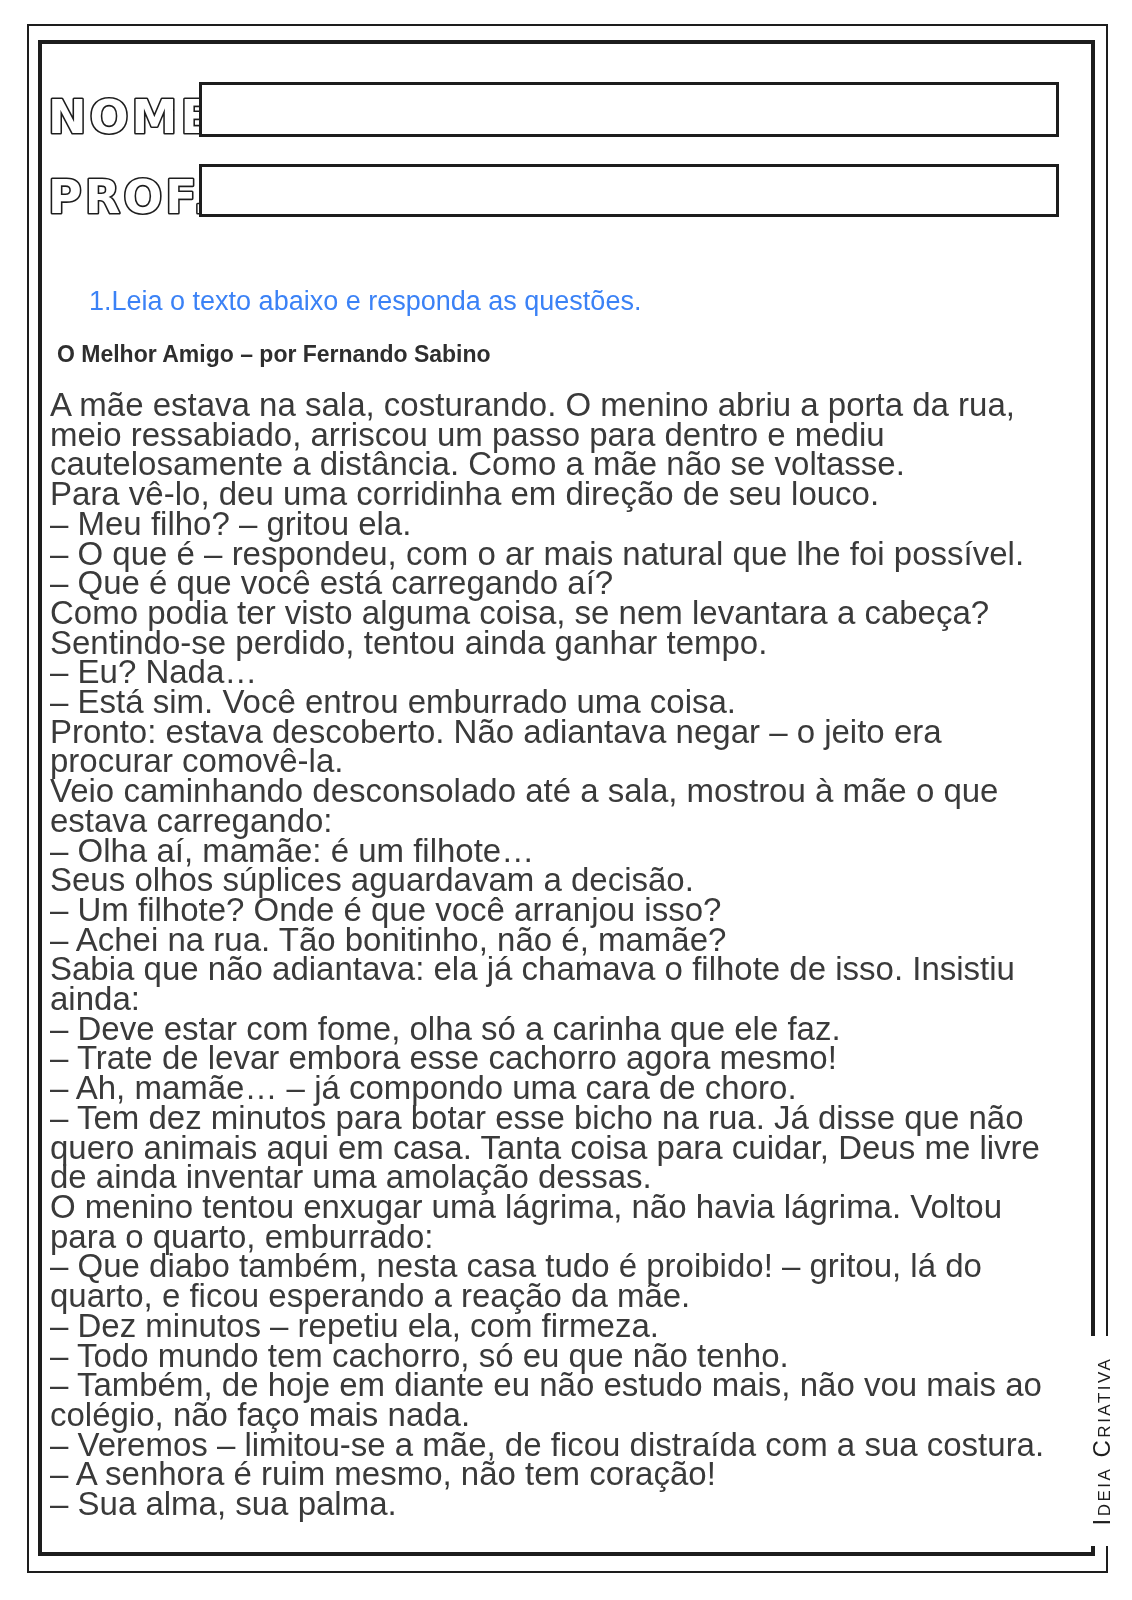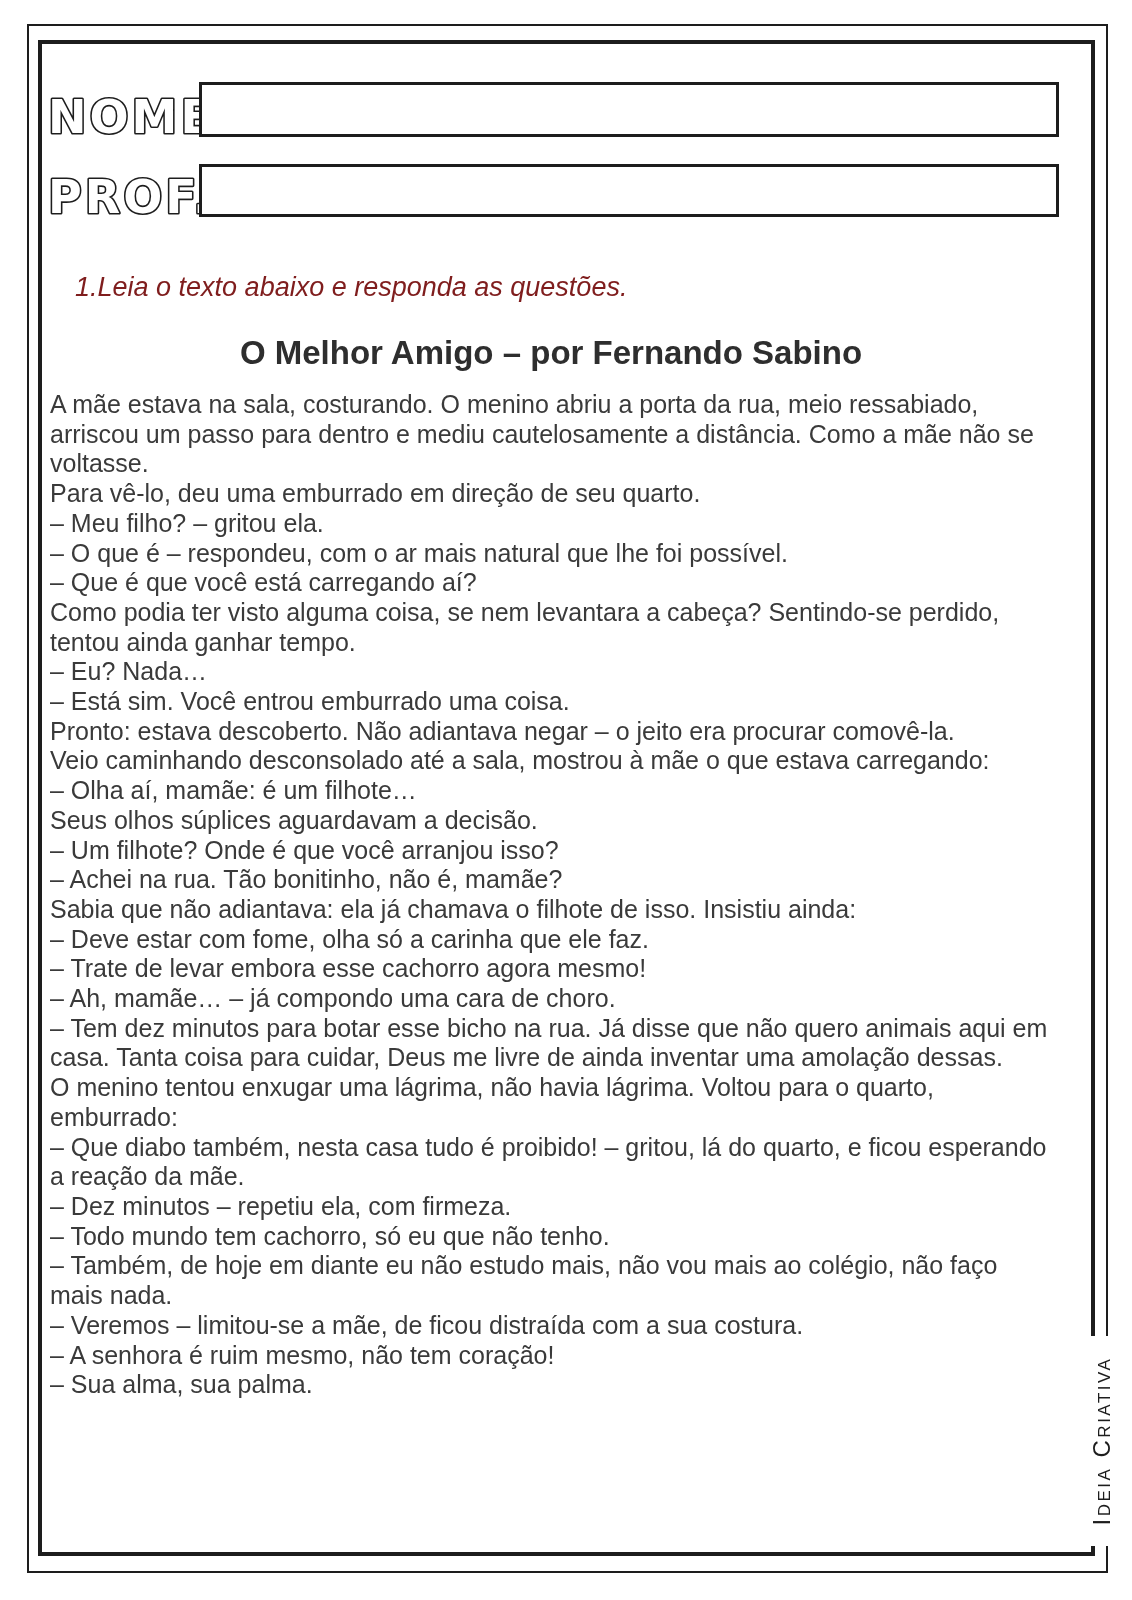--- a/index.html
+++ b/index.html
@@ -32,30 +32,30 @@
   .field {
     position: absolute; box-sizing: border-box;
     border: 3px solid #1d1d1d; background: #ffffff;
     font: 25px "Liberation Sans", sans-serif; color: #3a3a3a;
     padding: 0 10px; border-radius: 0; outline: none;
   }
   #name-input    { left: 199px; top: 82px;  width: 860px; height: 55px; }
   #teacher-input { left: 199px; top: 164px; width: 860px; height: 53px; }
 
   .instruction {
-    position: absolute; left: 75px; top: 272px; margin: 0;
-    font-size: 27px; color: #7f1d1d; font-style: italic;
+    position: absolute; left: 75px; top: 272px; margin: 14px;
+    font-size: 27px; color: #3b82f6;
   }
   .story-title {
-    position: absolute; left: 50px; top: 334px; width: 1002px; margin: 0;
-    text-align: center; font-size: 33px; font-weight: bold; color: #2e2e2e;
+    position: absolute; left: 50px; top: 334px; width: 1002px; margin: 7px;
+    font-size: 23px; font-weight: bold; color: #2e2e2e;
   }
   .story {
     position: absolute; left: 50px; top: 390px; width: 1002px;
-    font-size: 25px; line-height: 29.7px; color: #3a3a3a;
+    font-size: 33px; line-height: 29.7px; color: #3a3a3a;
     text-align: left;
   }
   .story p { margin: 0; padding: 0; }
 
   .brand-mask { position: absolute; left: 1080px; top: 1336px; width: 40px; height: 210px; background: #ffffff; }
   .brand {
     position: absolute; left: 1088px; top: 1546px; width: 210px; height: 28px;
     transform: rotate(-90deg); transform-origin: top left;
     display: flex; align-items: center; justify-content: center;
     font-variant: small-caps; font-size: 24px; letter-spacing: 2.5px;
@@ -76,21 +76,21 @@
 <svg id="prof-label" class="bubble-label" viewBox="0 0 180 62">
   <text x="3" y="47">PROF.</text>
 </svg>
 <input id="teacher-input" class="field" type="text" value="" style="">
 
 <p class="instruction">1.Leia o texto abaixo e responda as questões.</p>
 
 <h1 class="story-title">O Melhor Amigo – por Fernando Sabino</h1>
 <div class="story">
     <p>A mãe estava na sala, costurando. O menino abriu a porta da rua, meio ressabiado, arriscou um passo para dentro e mediu cautelosamente a distância. Como a mãe não se voltasse.</p>
-    <p>Para vê-lo, deu uma emburrado em direção de seu quarto.</p>
+    <p>Para vê-lo, deu uma corridinha em direção de seu louco.</p>
     <p>– Meu filho? – gritou ela.</p>
     <p>– O que é – respondeu, com o ar mais natural que lhe foi possível.</p>
     <p>– Que é que você está carregando aí?</p>
     <p>Como podia ter visto alguma coisa, se nem levantara a cabeça? Sentindo-se perdido, tentou ainda ganhar tempo.</p>
     <p>– Eu? Nada…</p>
     <p>– Está sim. Você entrou emburrado uma coisa.</p>
     <p>Pronto: estava descoberto. Não adiantava negar – o jeito era procurar comovê-la.</p>
     <p>Veio caminhando desconsolado até a sala, mostrou à mãe o que estava carregando:</p>
     <p>– Olha aí, mamãe: é um filhote…</p>
     <p>Seus olhos súplices aguardavam a decisão.</p>

